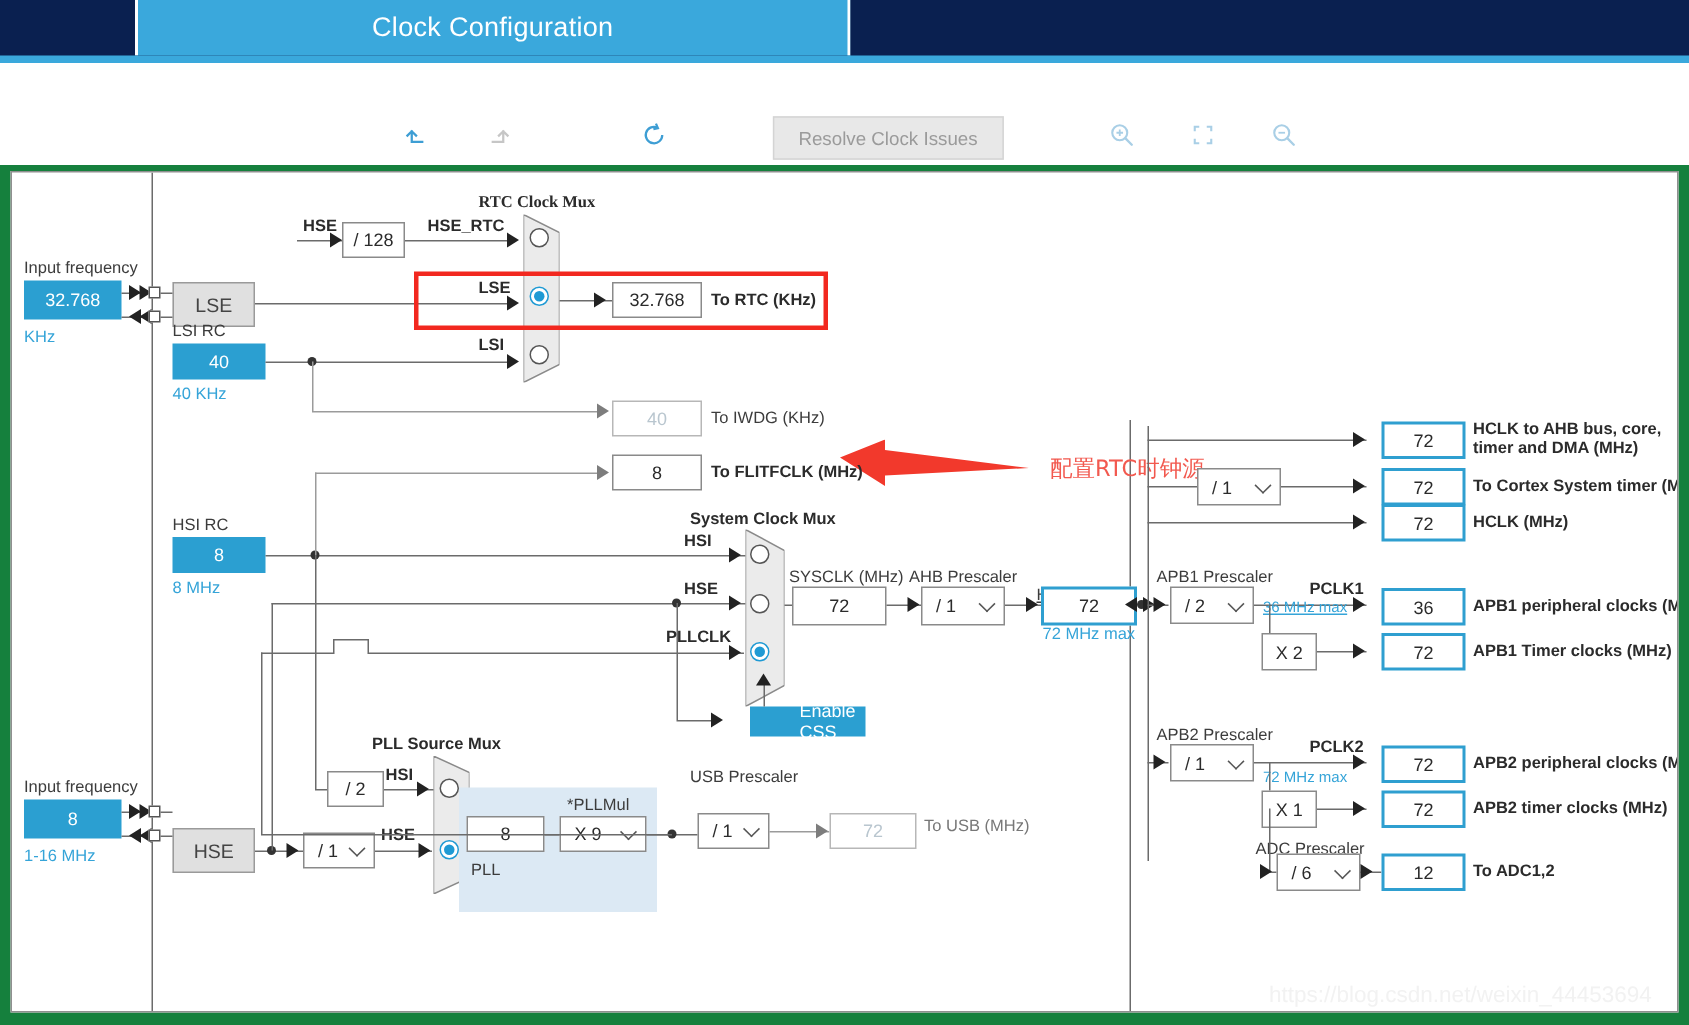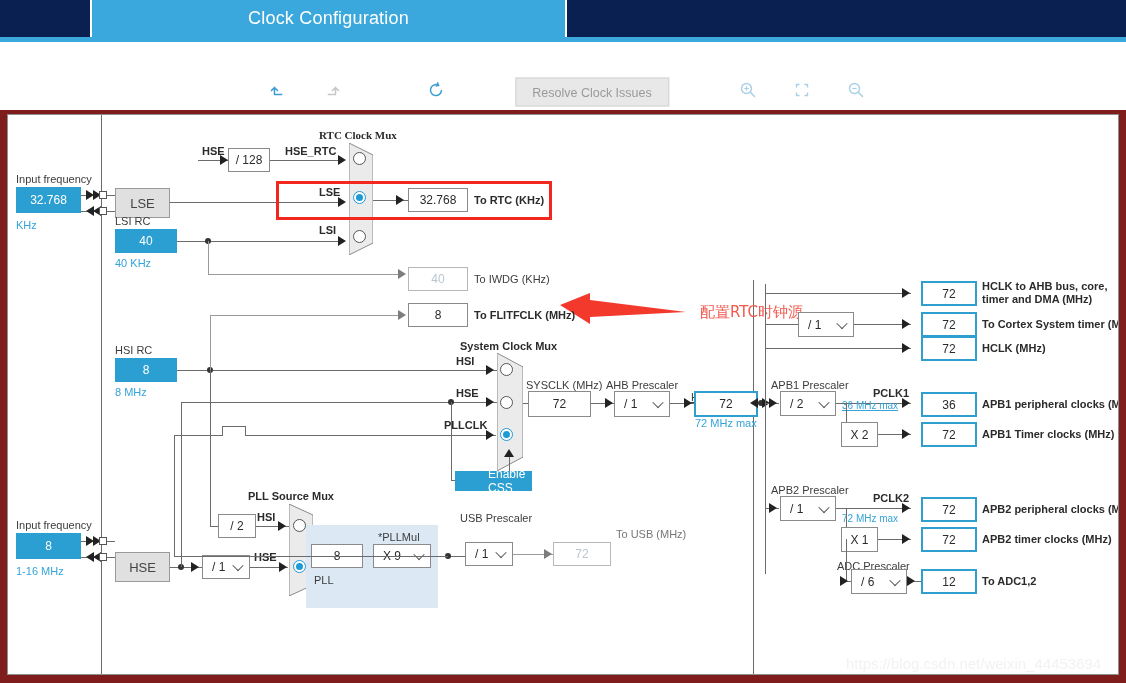--- a/index.html
+++ b/index.html
@@ -5,21 +5,21 @@
   * { box-sizing: border-box; }
   html, body {
     margin: 0; padding: 0;
     background: #ffffff;
     font-family: "Liberation Sans", "DejaVu Sans", sans-serif;
   }
   #root {
     position: relative;
     width: 1126px; height: 683px;
     overflow: hidden;
-    background: #7f1d1d;
+    background: #15803d;
   }
 
   
   .tabbar {
     position: absolute; left: 0; top: 0; width: 1126px; height: 42px;
     background: #0a2050;
     display: flex;
     align-items: stretch;
   }
   .tabbar::after {
@@ -419,36 +419,36 @@
 
     <div class="lbl" style="left:452px; top:397px;">USB Prescaler</div>
     <div class="sel" style="left:457px; top:427px; width:48px;">
       <span>/ 1</span>
       <span class="chev"></span>
     </div>
     <div class="hline lt" style="left:483px; top:439px; width:0;"></div>
     <div class="hline lt" style="left:505px; top:439px; width:40px;"></div>
     <div class="arrow lt" style="left:536px; top:434px;"></div>
     <div class="vbox disabled" style="left:545px; top:427px; width:58px; height:24px;">72</div>
-    <div class="lbl dim" style="left:608px; top:413px;">To USB (MHz)</div>
+    <div class="lbl dim" style="left:608px; top:430px;">To USB (MHz)</div>
 
     <div class="lbl b" style="left:452px; top:225px;">System Clock Mux</div>
     <div class="muxwrap" style="left:489px; top:238px; width:26px; height:118px;">
       <svg class="muxshape" viewBox="0 0 26 118" preserveAspectRatio="none">
         <polygon points="0,0 26,14 26,104 0,118" fill="#ebebeb" stroke="#8a8a8a" stroke-width="1"></polygon>
       </svg>
     </div>
     <div class="radio" style="left:492px; top:248px;"></div>
     <div class="radio" style="left:492px; top:281px;"></div>
     <div class="radio on" style="left:492px; top:313px;"></div>
     <div class="lbl b" style="left:448px; top:240px;">HSI</div>
     <div class="lbl b" style="left:448px; top:272px;">HSE</div>
     <div class="lbl b" style="left:436px; top:304px;">PLLCLK</div>
 
-    <div class="vbox filled" style="left:447px; top:356px; width:77px; height:20px;padding-left:33px;">Enable CSS</div>
+    <div class="vbox filled" style="left:492px; top:356px; width:77px; height:20px;padding-left:33px;">Enable CSS</div>
     <div class="vline" style="left:501px; top:341px; height:15px;"></div>
     <div class="arrow up" style="left:496px; top:334px;"></div>
 
     <div class="hline" style="left:515px; top:288px; width:24px;"></div>
     <div class="arrow" style="left:527px; top:283px;"></div>
     <div class="lbl" style="left:518px; top:264px;">SYSCLK (MHz)</div>
     <div class="vbox" style="left:520px; top:276px; width:63px; height:26px;">72</div>
     <div class="hline" style="left:583px; top:288px; width:25px;"></div>
     <div class="arrow" style="left:597px; top:283px;"></div>
 

